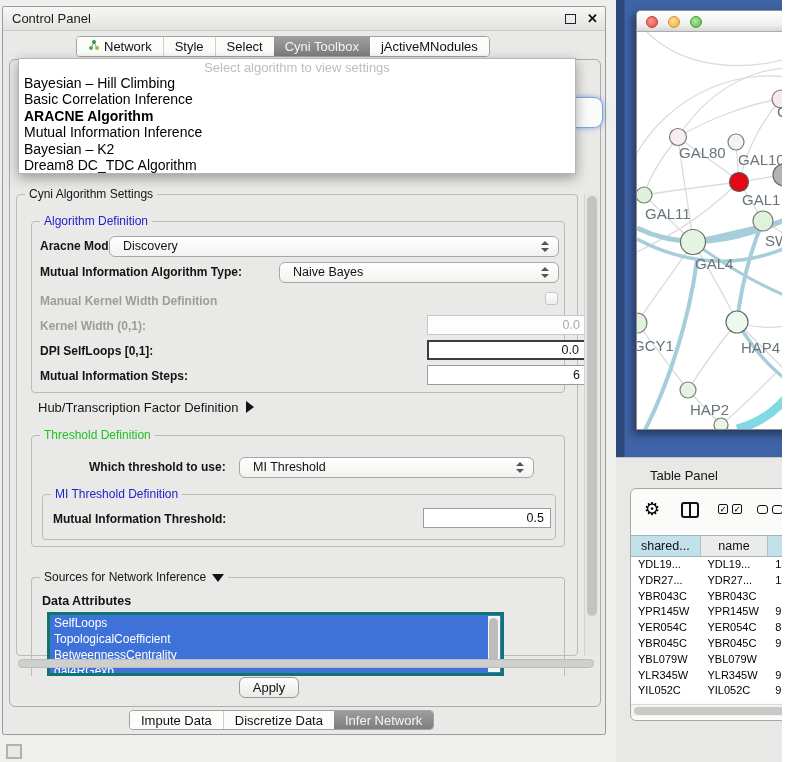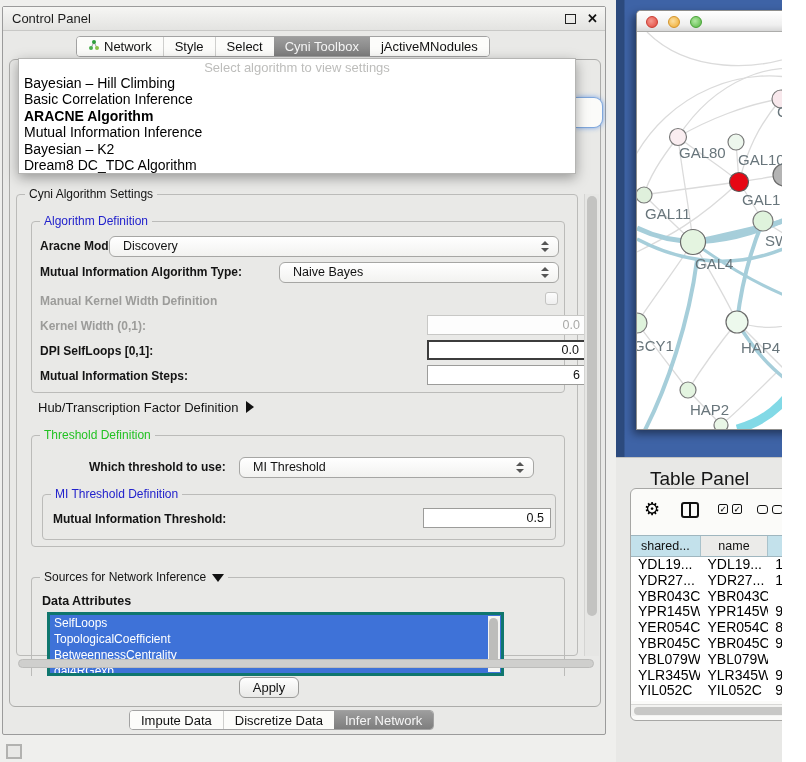--- a/index.html
+++ b/index.html
@@ -107,40 +107,40 @@
     border-bottom:1px solid #ADADAB; }
   .light { position:absolute; top:4.5px; width:12px; height:12px; border-radius:50%; }
   .light.red { left:9px;  background:radial-gradient(circle at 4px 4px,#F59A90,#E1443A); border:1px solid #C93B31;}
   .light.yellow { left:31px; background:radial-gradient(circle at 4px 4px,#FBDFA1,#F0A829); border:1px solid #D3932A;}
   .light.green { left:53px; background:radial-gradient(circle at 4px 4px,#B1E8A3,#53B53F); border:1px solid #47A236;}
   .net-svg { display:block; }
   .net-label { font-size:15px; fill:#68757B; font-family:"Liberation Sans",sans-serif; }
   
   .table-area { position:absolute; left:616px; top:457px; width:190px; height:305px;
     background:#E8E8E6; border-top:1px solid #C4C4C2; }
-  .table-area-title { position:absolute; left:34px; top:10px; font-size:19px; color:#151515; }
+  .table-area-title { position:absolute; left:34px; top:10px; font-size:13px; color:#151515; }
   .table-window { position:absolute; left:14px; top:30px; width:176px; height:233px;
     background:#FBFBF9; border:1px solid #A7A7A5; border-radius:6px 0 0 6px; overflow:hidden; }
   .tp-toolbar { position:relative; height:46px; }
   .ticon { position:absolute; top:13px; }
   .gear-ic { left:13px; font-size:18px; line-height:18px; color:#000; top:11px; }
   .cols-ic { left:50px; width:18px; height:16px; border:2px solid #111; border-radius:3px; }
   .cols-ic::after { content:""; position:absolute; left:6px; top:0; width:2px; height:12px; background:#111; }
   .cbpair { display:flex; gap:4px; }
   .cb { width:10px; height:10px; border:1.5px solid #111; border-radius:2px; position:relative; font-size:8px; line-height:9px; text-align:center; font-weight:bold; }
   .cb.empty { width:11px; height:9px; border-radius:3px; }
   .checked-ic { left:87px; top:15px; } .unchecked-ic { left:126px; top:16px; }
   .doc-ic { left:161px; width:16px; height:17px; border:2px solid #111; border-radius:2px; }
   .tp-table { position:absolute; left:0; top:46px; right:0; }
   .tp-hrow { display:flex; height:22px; border-top:1px solid #9FB6BF; border-bottom:1px solid #9FB6BF; }
   .tp-hcell { font-size:12.5px; line-height:20px; text-align:center; border-right:1px solid #A9C2CB; color:#111; }
   .tp-hcell.hl { background:#C3E1EB; } .tp-hcell.plain { background:#EBEBE9; }
   .tp-rows { position:absolute; left:0; right:0; top:68px; height:144px; overflow:hidden; background:#FFFFFF; }
   .tp-row { display:flex; height:15.8px; }
-  .tp-cell { font-size:14px; line-height:15.5px; padding-left:7px; white-space:nowrap; overflow:hidden; color:#000; }
+  .tp-cell { font-size:11px; line-height:15.5px; padding-left:7px; white-space:nowrap; overflow:hidden; color:#000; }
   .tp-hscroll { position:absolute; left:0; right:0; top:215px; height:12px; background:#F3F3F1; border-top:1px solid #D8D8D6; }
   .tp-hscroll .thumb { position:absolute; left:3px; top:2px; width:166px; height:8px; background:#C8C8C6; border-radius:4px; }
 </style>
 </head>
 <body>
 
 <div id="app">
 
   <div class="cp-window">
     <div class="cp-titlebar">

